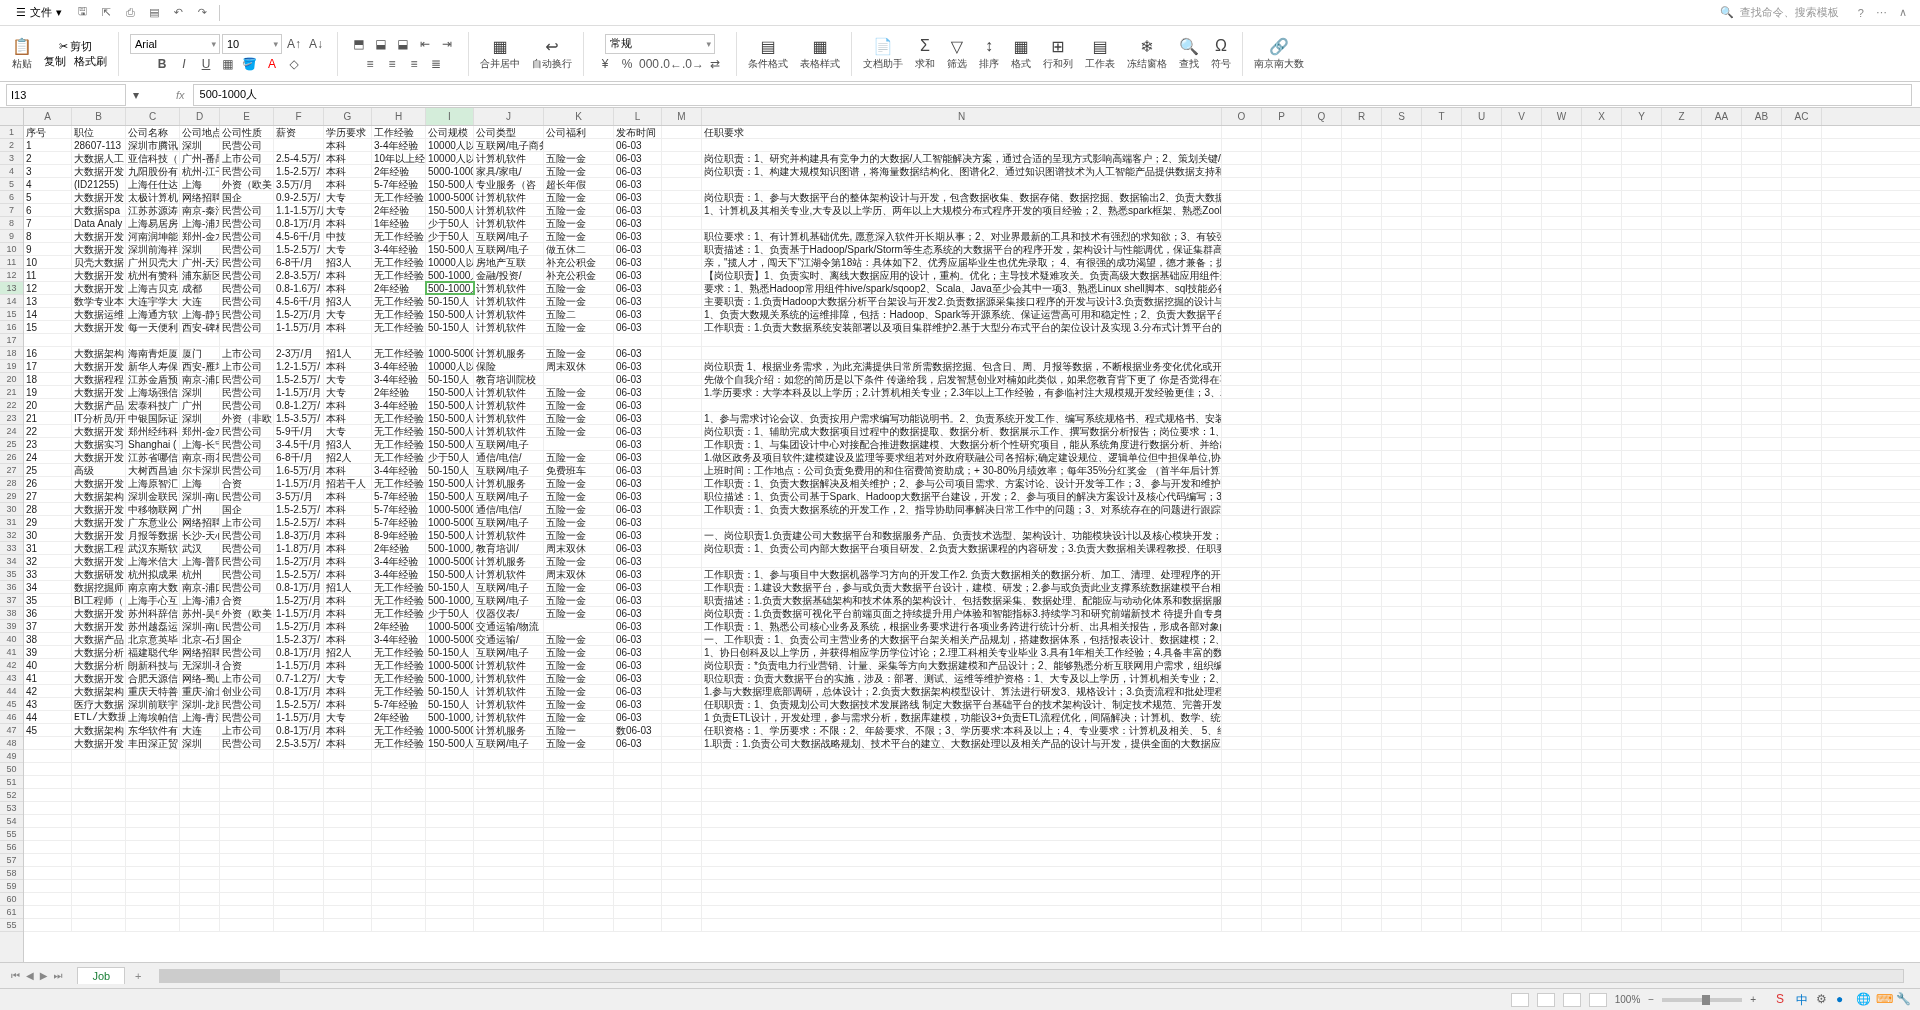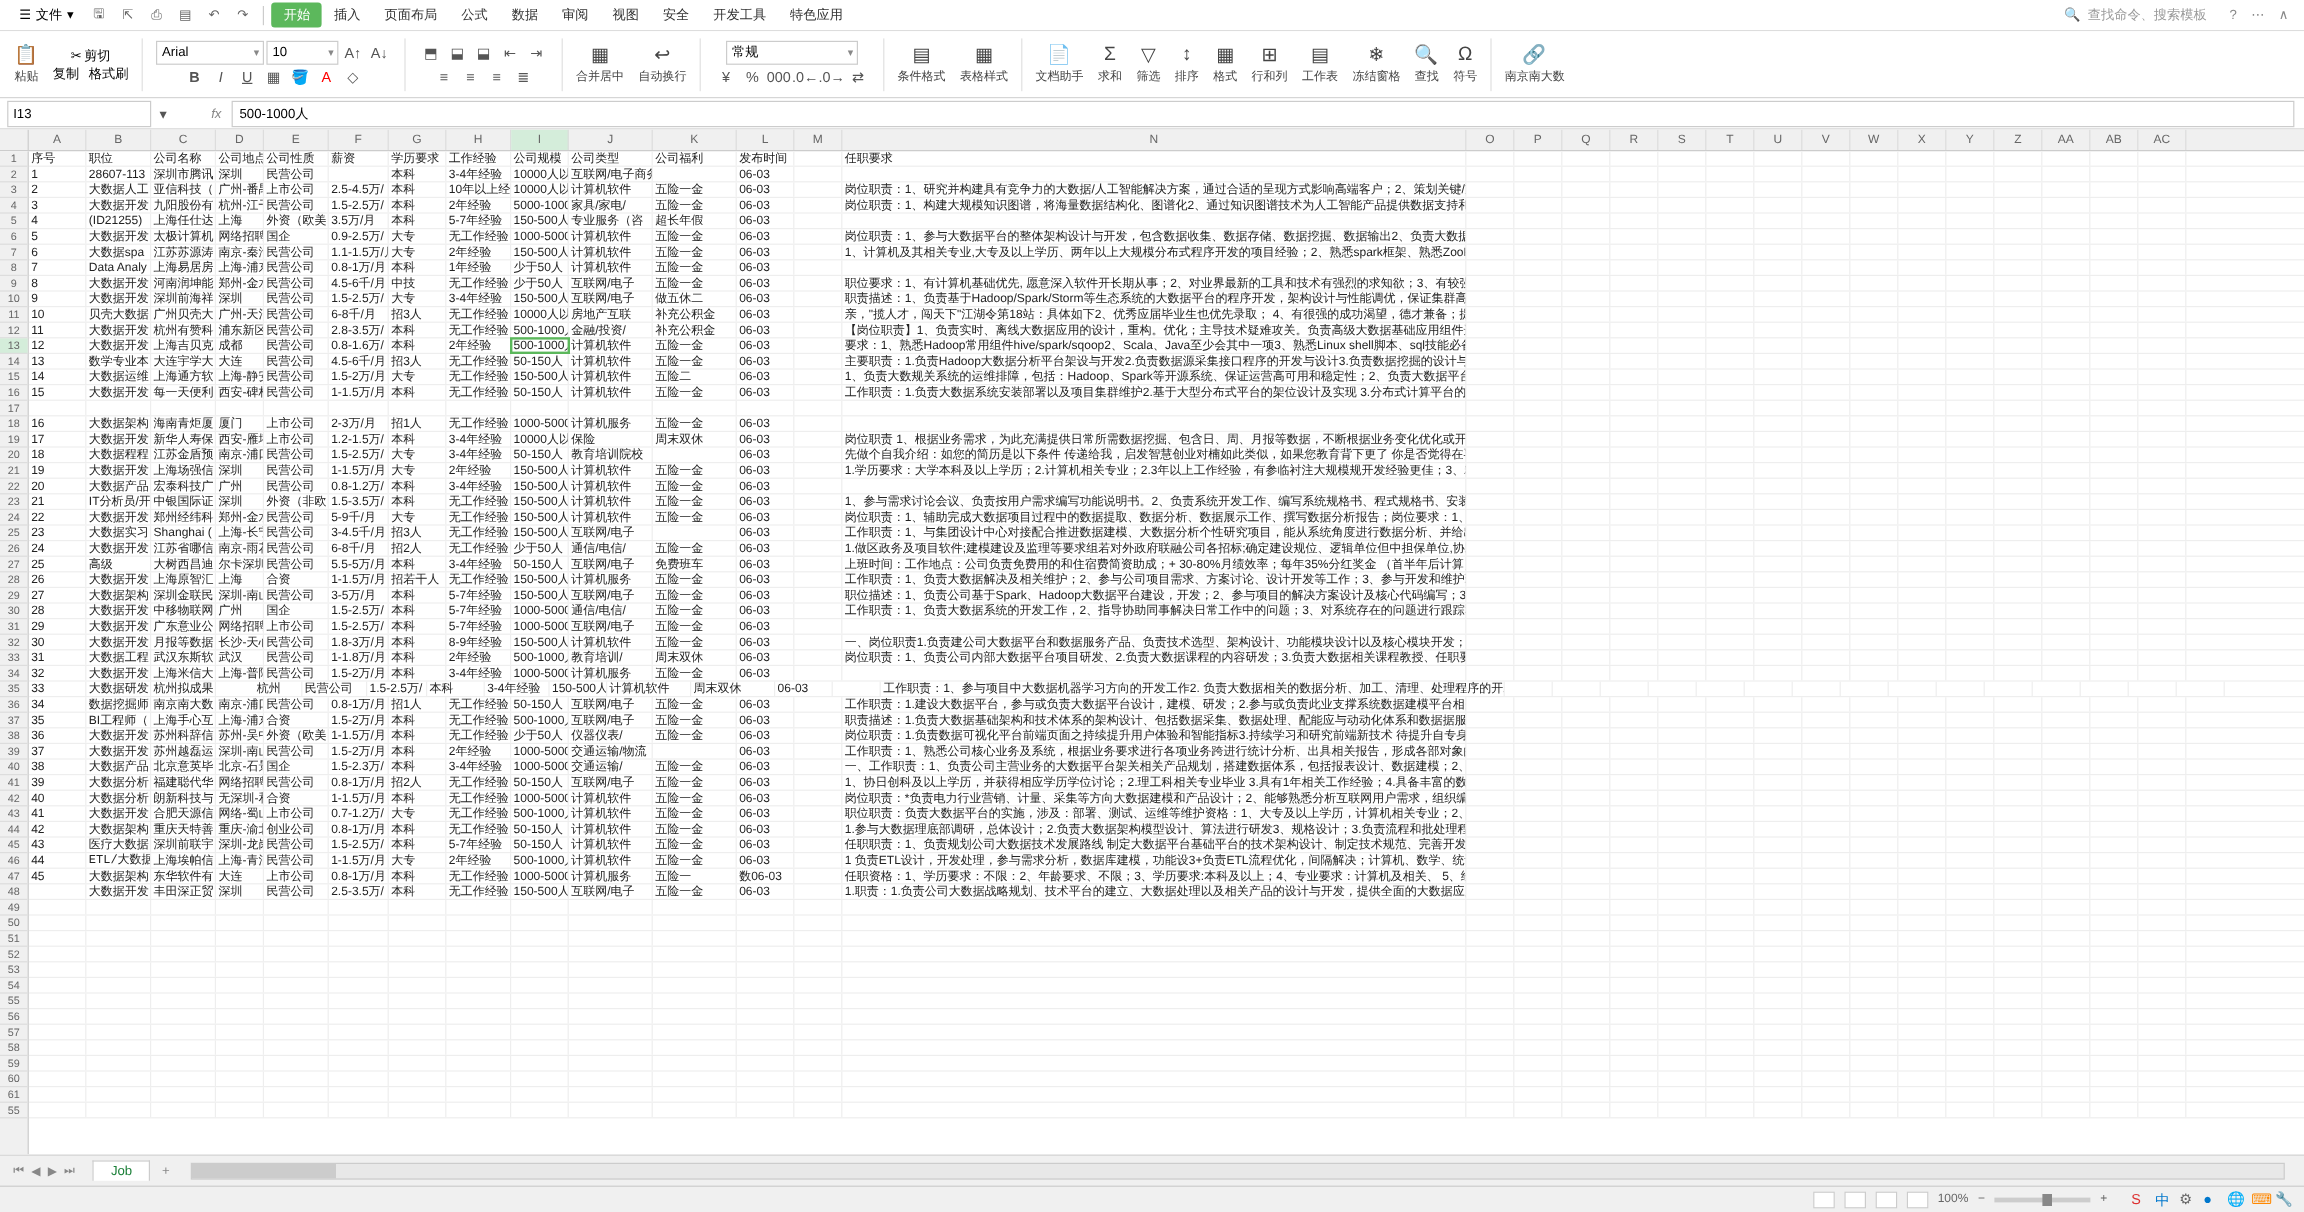--- a/index.html
+++ b/index.html
@@ -69,32 +69,20 @@
     <span>文件</span>
     <span>▾</span>
   </div>
   <span class="qat-icon">🖫</span>
   <span class="qat-icon">⇱</span>
   <span class="qat-icon">⎙</span>
   <span class="qat-icon">▤</span>
   <span class="qat-icon">↶</span>
   <span class="qat-icon">↷</span>
   <span class="sep"></span>
-  <div id="menuTabs" style="display:flex;">
-      <div class="tab active">开始</div>
-      <div class="tab">插入</div>
-      <div class="tab">页面布局</div>
-      <div class="tab">公式</div>
-      <div class="tab">数据</div>
-      <div class="tab">审阅</div>
-      <div class="tab">视图</div>
-      <div class="tab">安全</div>
-      <div class="tab">开发工具</div>
-      <div class="tab">特色应用</div>
-    </div>
   <div class="spacer"></div>
   <span class="qat-icon">🔍</span>
   <span class="search-hint">查找命令、搜索模板</span>
   <span class="help-icon">?</span>
   <span class="help-icon">⋯</span>
   <span class="help-icon">∧</span>
 </div>
 
 <div class="ribbon">
   <div class="big-btn">
@@ -1152,21 +1140,21 @@
           <div class="cell" style="width: 40px;"></div>
           <div class="cell" style="width: 40px;"></div>
           <div class="cell" style="width: 40px;"></div>
         </div>
         <div class="data-row">
           <div class="cell" style="width: 48px;">25</div>
           <div class="cell" style="width: 54px;">高级</div>
           <div class="cell" style="width: 54px;">大树西昌迪</div>
           <div class="cell" style="width: 40px;">尔卡深圳</div>
           <div class="cell" style="width: 54px;">民营公司</div>
-          <div class="cell" style="width: 50px;">5.5-5万/月</div>
+          <div class="cell" style="width: 50px;">1.6-5万/月</div>
           <div class="cell" style="width: 48px;">本科</div>
           <div class="cell" style="width: 54px;">3-4年经验</div>
           <div class="cell" style="width: 48px;">50-150人</div>
           <div class="cell" style="width: 70px;">互联网/电子</div>
           <div class="cell" style="width: 70px;">免费班车</div>
           <div class="cell" style="width: 48px;">06-03</div>
           <div class="cell" style="width: 40px;"></div>
           <div class="cell" style="width: 520px;">上班时间：工作地点：公司负责免费用的和住宿费简资助成；+ 30-80%月绩效率；每年35%分红奖金 （首半年后计算）+卓越奖罚位职责：1、基于Hadoop、Spark生态技术构建大数据平台）2、</div>
           <div class="cell" style="width: 40px;"></div>
           <div class="cell" style="width: 40px;"></div>
@@ -1398,21 +1386,21 @@
           <div class="cell" style="width: 40px;"></div>
           <div class="cell" style="width: 40px;"></div>
           <div class="cell" style="width: 40px;"></div>
           <div class="cell" style="width: 40px;"></div>
           <div class="cell" style="width: 40px;"></div>
         </div>
         <div class="data-row">
           <div class="cell" style="width: 48px;">33</div>
           <div class="cell" style="width: 54px;">大数据研发</div>
           <div class="cell" style="width: 54px;">杭州拟成果</div>
-          <div class="cell" style="width: 40px; margin-left: 32px;">杭州</div>
+          <div class="cell" style="width: 40px;">杭州</div>
           <div class="cell" style="width: 54px;">民营公司</div>
           <div class="cell" style="width: 50px;">1.5-2.5万/</div>
           <div class="cell" style="width: 48px;">本科</div>
           <div class="cell" style="width: 54px;">3-4年经验</div>
           <div class="cell" style="width: 48px;">150-500人</div>
           <div class="cell" style="width: 70px;">计算机软件</div>
           <div class="cell" style="width: 70px;">周末双休</div>
           <div class="cell" style="width: 48px;">06-03</div>
           <div class="cell" style="width: 40px;"></div>
           <div class="cell" style="width: 520px;">工作职责：1、参与项目中大数据机器学习方向的开发工作2. 负责大数据相关的数据分析、加工、清理、处理程序的开发。3. 通过对电力量数据数据挖掘、设计异常流损模型并进行程序开</div>

